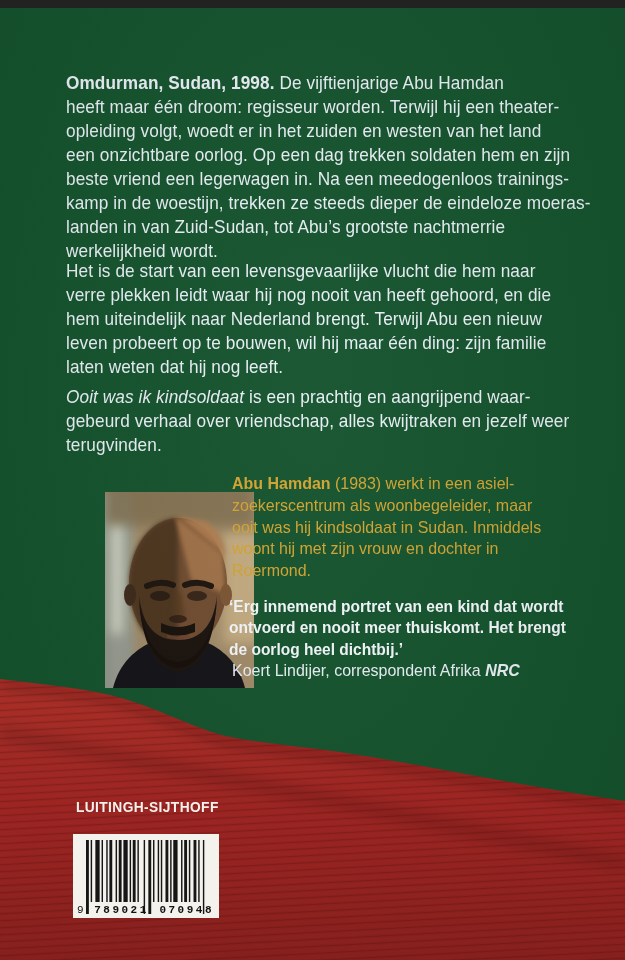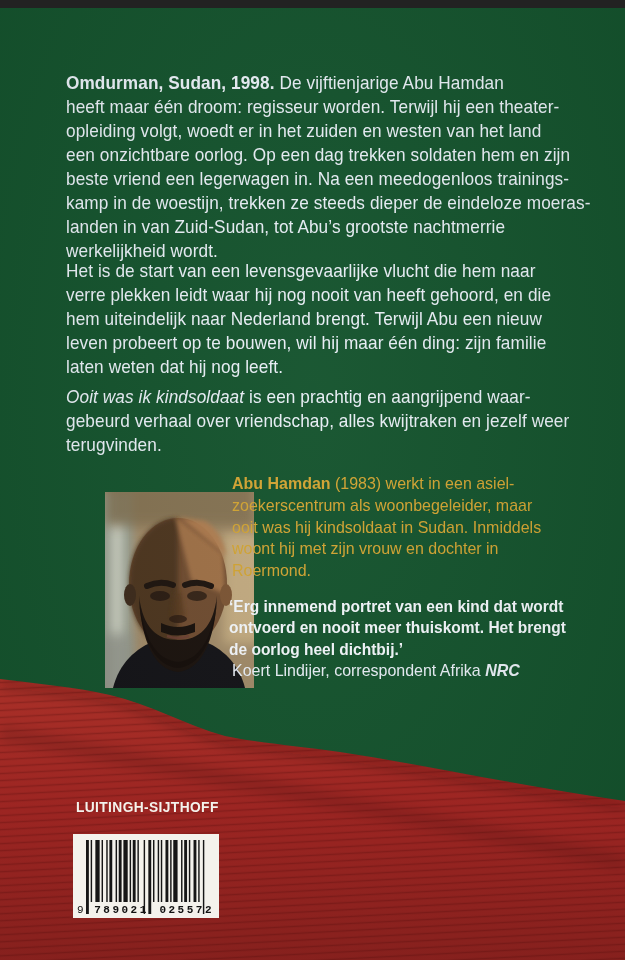--- a/index.html
+++ b/index.html
@@ -180,17 +180,17 @@
           <rect x="98.18" y="0" width="2.87" height="62" fill="#161616"></rect>
           <rect x="102.86" y="0" width="1.43" height="62" fill="#161616"></rect>
           <rect x="107.53" y="0" width="2.87" height="62" fill="#161616"></rect>
           <rect x="112.21" y="0" width="1.43" height="62" fill="#161616"></rect>
           <rect x="116.88" y="0" width="1.43" height="74" fill="#161616"></rect>
         </svg>
       </div>
     <div class="digits">
       <span>9</span>
       <span class="grp">789021</span>
-      <span class="grp">025572</span>
+      <span class="grp">070948</span>
     </div>
   </div>
 
 </div>
 
 </body></html>

